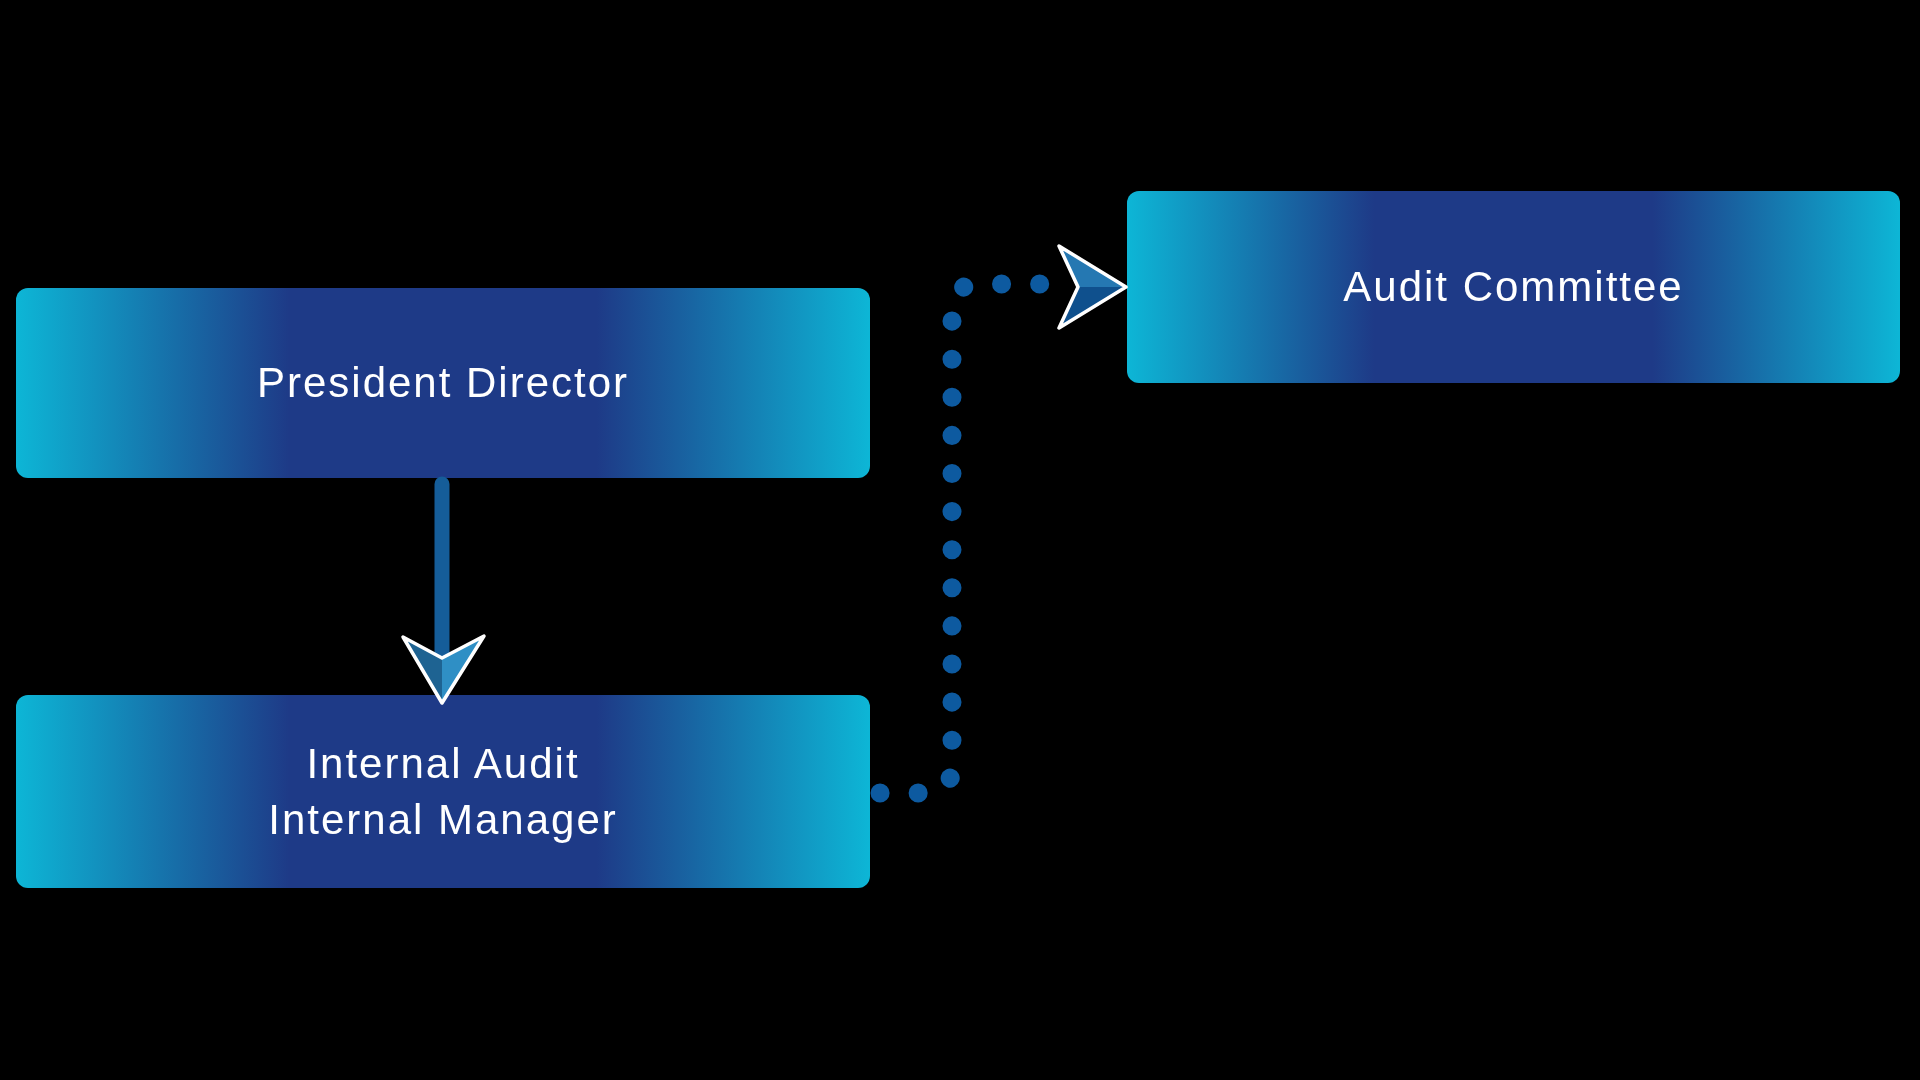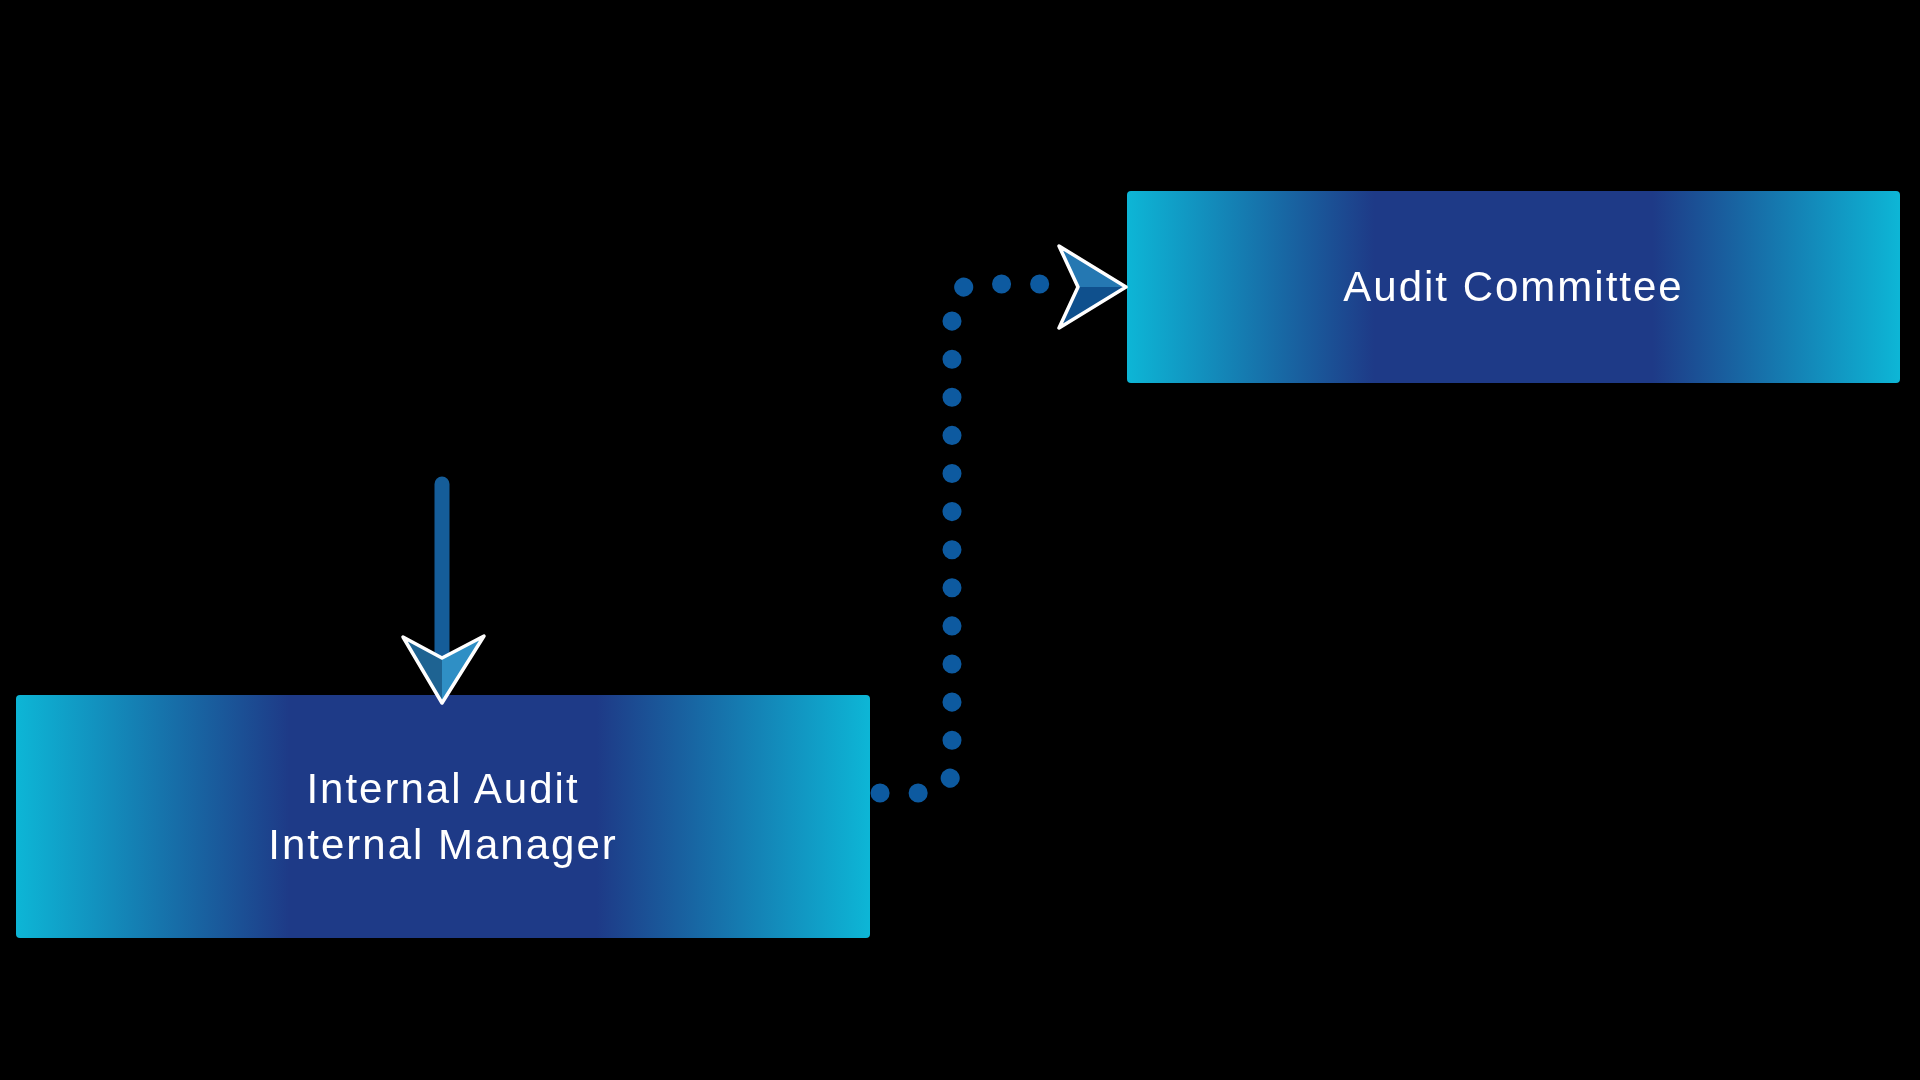--- a/index.html
+++ b/index.html
@@ -12,57 +12,60 @@
   }
   #canvas {
     position: relative;
     width: 1920px;
     height: 1080px;
     background: #000000;
     font-family: "Liberation Sans", sans-serif;
   }
   .node {
     position: absolute;
-    border-radius: 4px;
+    border-radius: 12px;
     background: linear-gradient(90deg, #0DB6D6 0%, #1E3A87 32%, #1E3A87 68%, #0DB6D6 100%);
     display: flex;
     flex-direction: column;
     justify-content: center;
     text-align: center;
   }
   .node .label {
     color: #FFFFFF;
     font-size: 42px;
     font-weight: 500;
     letter-spacing: 2px;
     line-height: 56px;
     white-space: nowrap;
   }
   #node-president-director {
     left: 16px; top: 288px; width: 854px; height: 190px;
   }
   #node-internal-audit-gm {
-    left: 16px; top: 695px; width: 854px; height: 243px;
+    left: 16px; top: 695px; width: 854px; height: 193px;
   }
   #node-audit-committee {
     left: 1127px; top: 191px; width: 773px; height: 192px;
   }
   #connector-layer {
     position: absolute;
     left: 0; top: 0;
     width: 1920px;
     height: 1080px;
     pointer-events: none;
   }
 </style>
 </head>
 <body>
 
 <div id="canvas">
 
+  <div class="node" id="node-president-director">
+    <span class="label">President Director</span>
+  </div>
 
   <div class="node" id="node-internal-audit-gm">
     <span class="label">Internal Audit</span>
     <span class="label">Internal Manager</span>
   </div>
 
   <div class="node" id="node-audit-committee">
     <span class="label">Audit Committee</span>
   </div>
 

